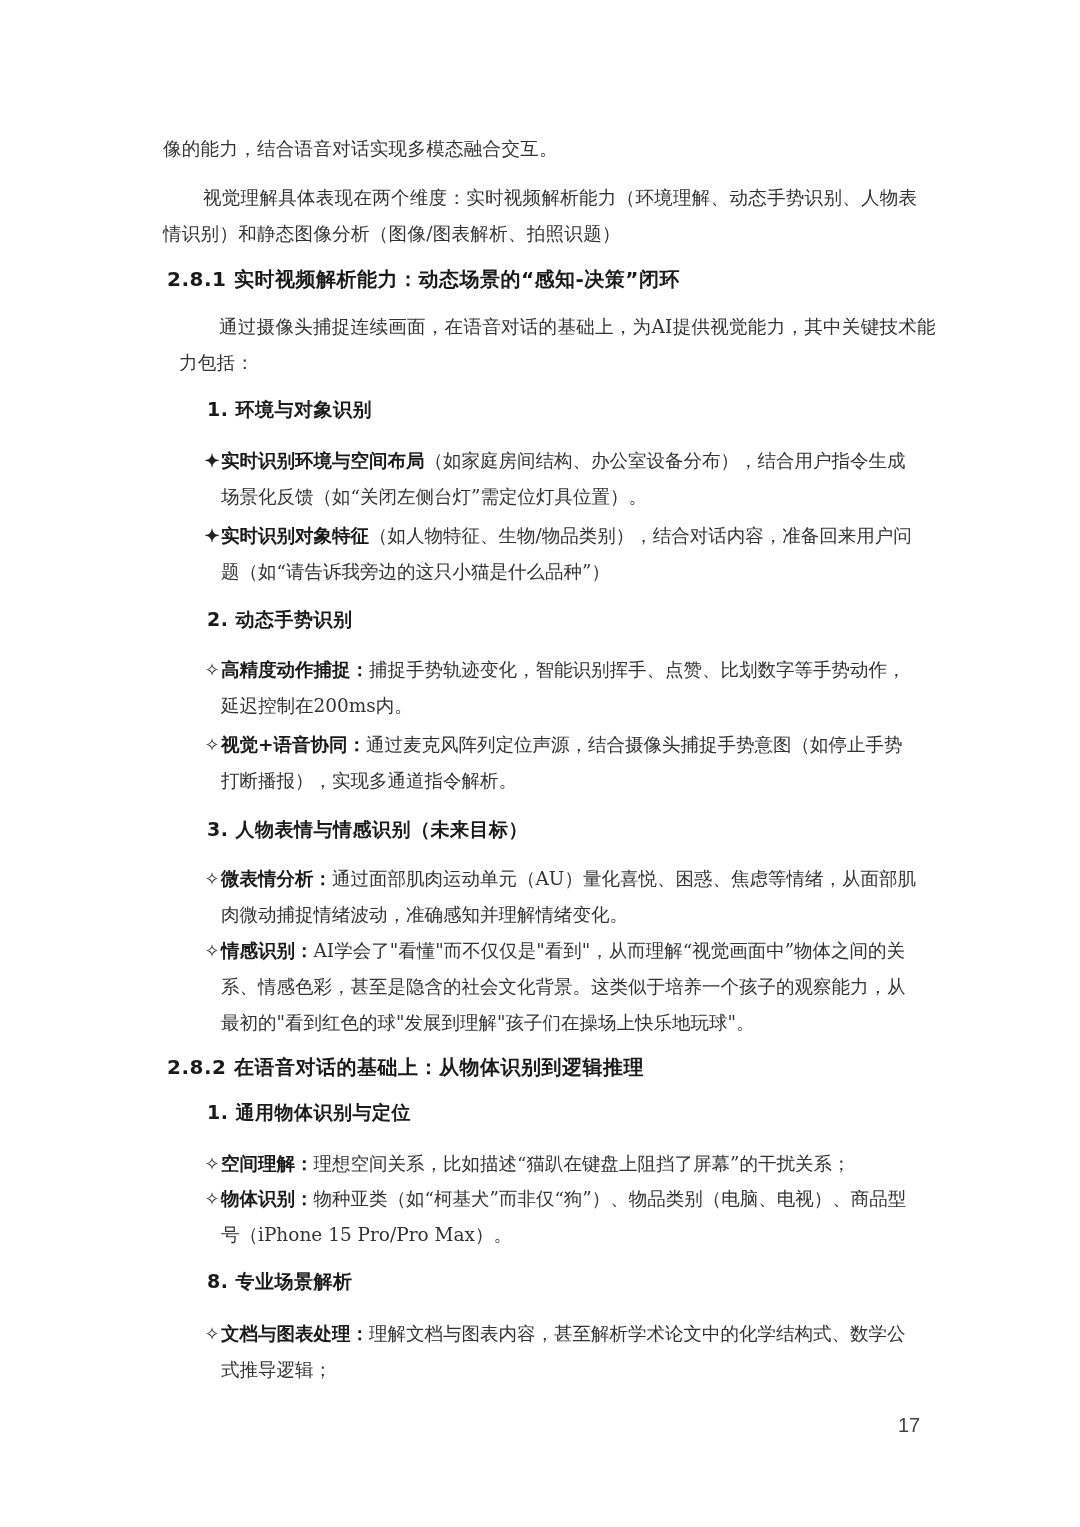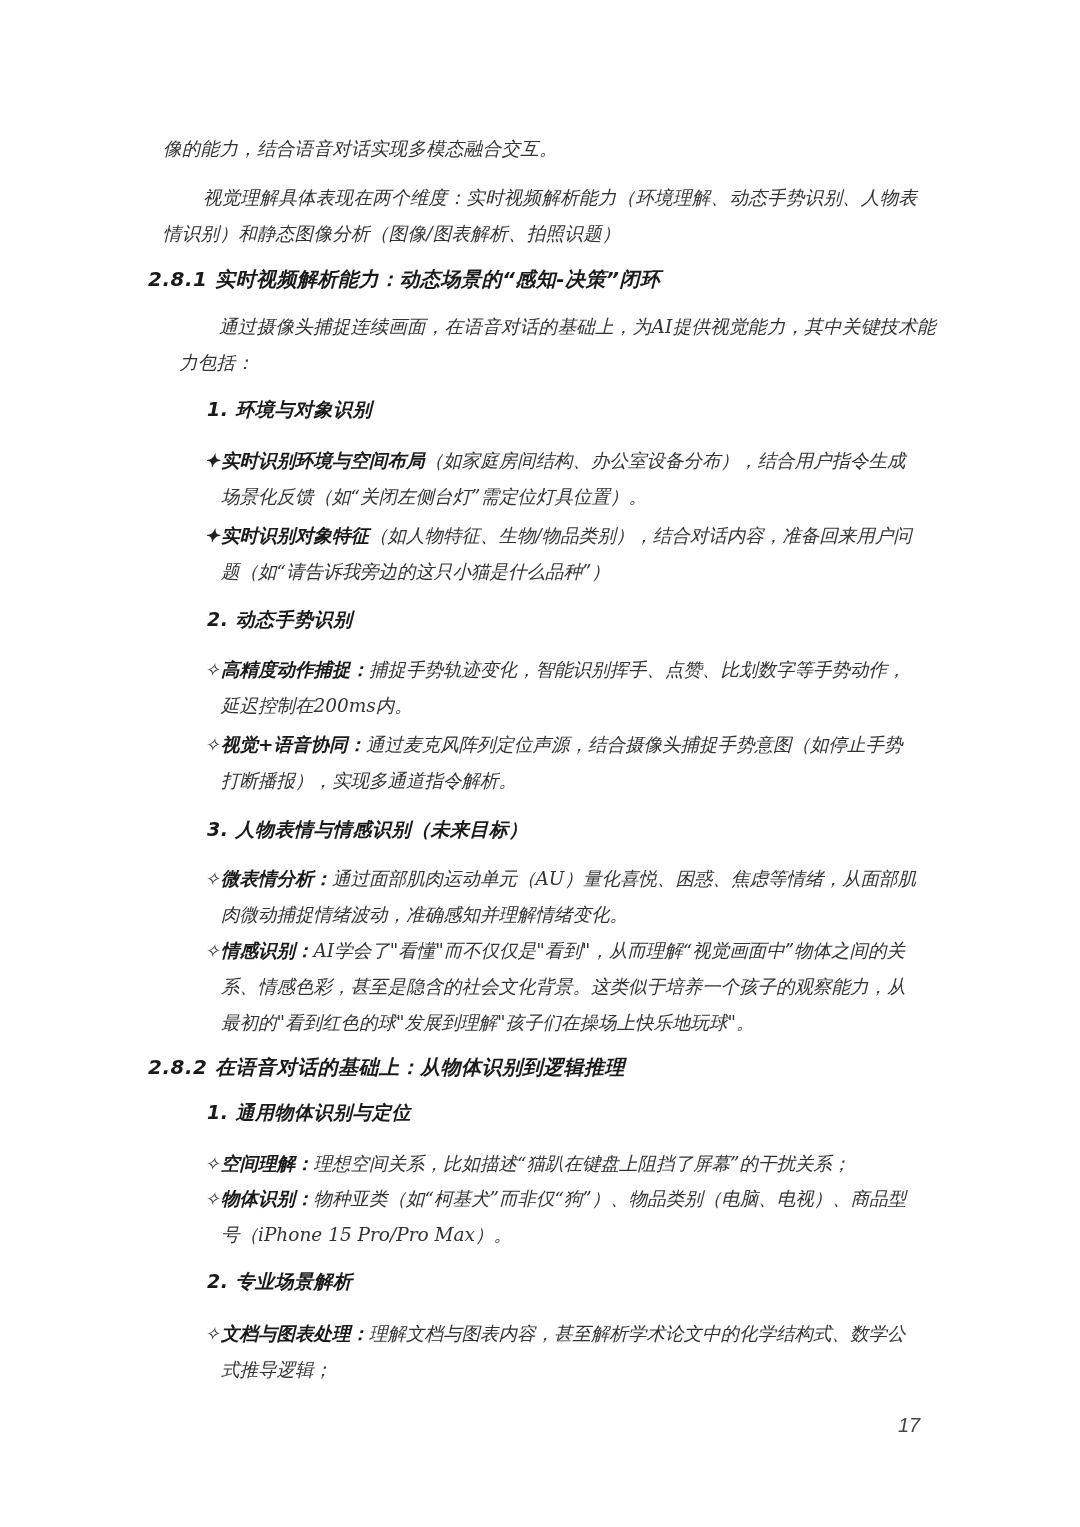--- a/index.html
+++ b/index.html
@@ -1,21 +1,21 @@
 <!DOCTYPE html>
 <html><head>
 <meta charset="utf-8">
 <style>
   html, body { margin: 0; padding: 0; background: #ffffff; }
   body { width: 1080px; height: 1527px; position: relative; overflow: hidden;
          font-family: "DejaVu Serif", "Liberation Serif", serif; color: #2b2b2b; }
-  .page { position: absolute; left: 0; top: 0; width: 876px; height: 1527px; font-style: italic; }
+  .page { position: absolute; left: 0; top: 0; width: 876px; height: 1527px; }
   .p { position: absolute; left: 163px; width: 757px; font-size: 18.5px; line-height: 36px; letter-spacing: 0.3px; color: #333; }
   .p.indent { text-indent: 40px; }
-  .h2 { position: absolute; left: 148px; font-size: 20px; font-weight: bold; color: #1a1a1a; font-family: "DejaVu Sans", "Liberation Sans", sans-serif; letter-spacing: 0.5px; }
+  .h2 { position: absolute; left: 167px; font-size: 20px; font-weight: bold; color: #1a1a1a; font-family: "DejaVu Sans", "Liberation Sans", sans-serif; letter-spacing: 0.5px; }
   .h3 { position: absolute; left: 207px; font-size: 19px; font-weight: bold; color: #1a1a1a; font-family: "DejaVu Sans", "Liberation Sans", sans-serif; letter-spacing: 0.5px; }
   .bullet { position: absolute; left: 200px; width: 720px; font-size: 18.5px; line-height: 36px; color: #333; }
   .bullet .glyph { position: absolute; left: 0; top: 0; width: 24px; text-align: center; font-size: 18px; color: #222; }
   .bullet .glyph.solid { font-weight: bold; }
   .bullet .body { margin-left: 21px; display: block; }
   .bullet .lead { font-weight: bold; color: #1a1a1a; font-family: "DejaVu Sans", "Liberation Sans", sans-serif; }
   .pagenum { position: absolute; left: 898px; top: 1414px; font-size: 20px; color: #444; font-family: "Liberation Sans", sans-serif; }
 </style>
 </head>
 <body>
@@ -73,21 +73,21 @@
   <div class="bullet" style="top:1146px;">
     <span class="glyph">✧</span>
     <span class="body"><span class="lead">空间理解：</span><span>理想空间关系，比如描述“猫趴在键盘上阻挡了屏幕”的干扰关系；</span></span>
   </div>
 
   <div class="bullet" style="top:1181px;">
     <span class="glyph">✧</span>
     <span class="body"><span class="lead">物体识别：</span><span>物种亚类（如“柯基犬”而非仅“狗”）、物品类别（电脑、电视）、商品型号（iPhone 15 Pro/Pro Max）。</span></span>
   </div>
 
-  <div class="h3" style="top:1269px;">2. 专业场景解析</div>
+  <div class="h3" style="top:1269px;">8. 专业场景解析</div>
 
   <div class="bullet" style="top:1316px;">
     <span class="glyph">✧</span>
     <span class="body"><span class="lead">文档与图表处理：</span><span>理解文档与图表内容，甚至解析学术论文中的化学结构式、数学公式推导逻辑；</span></span>
   </div>
 
   <div class="pagenum">17</div>
 
 </div>
 

